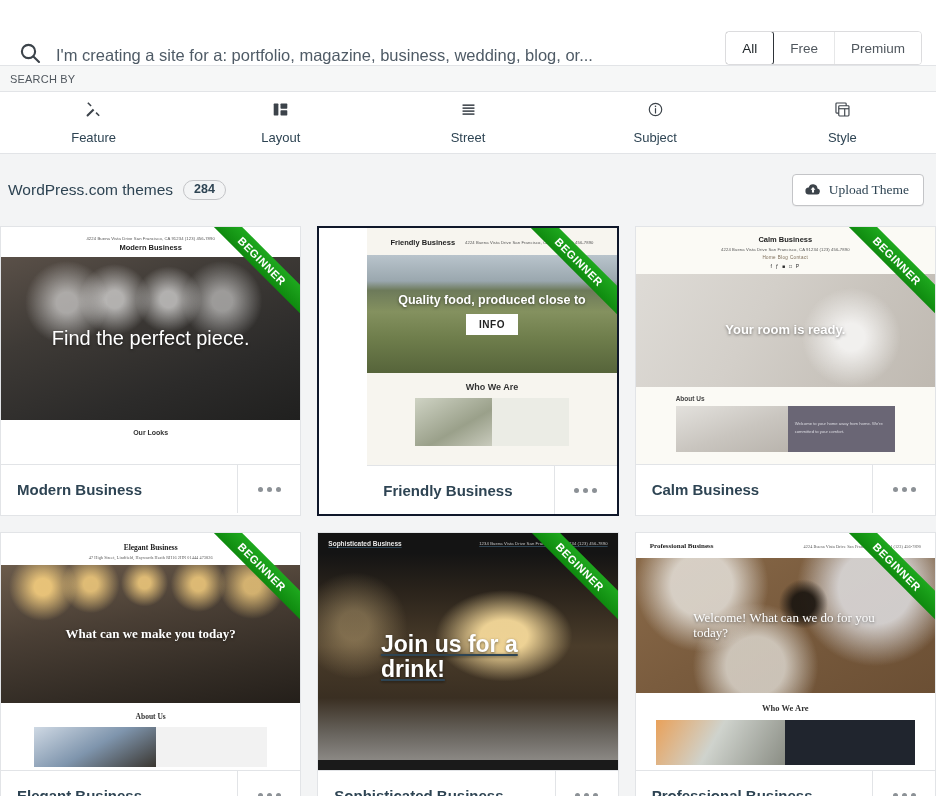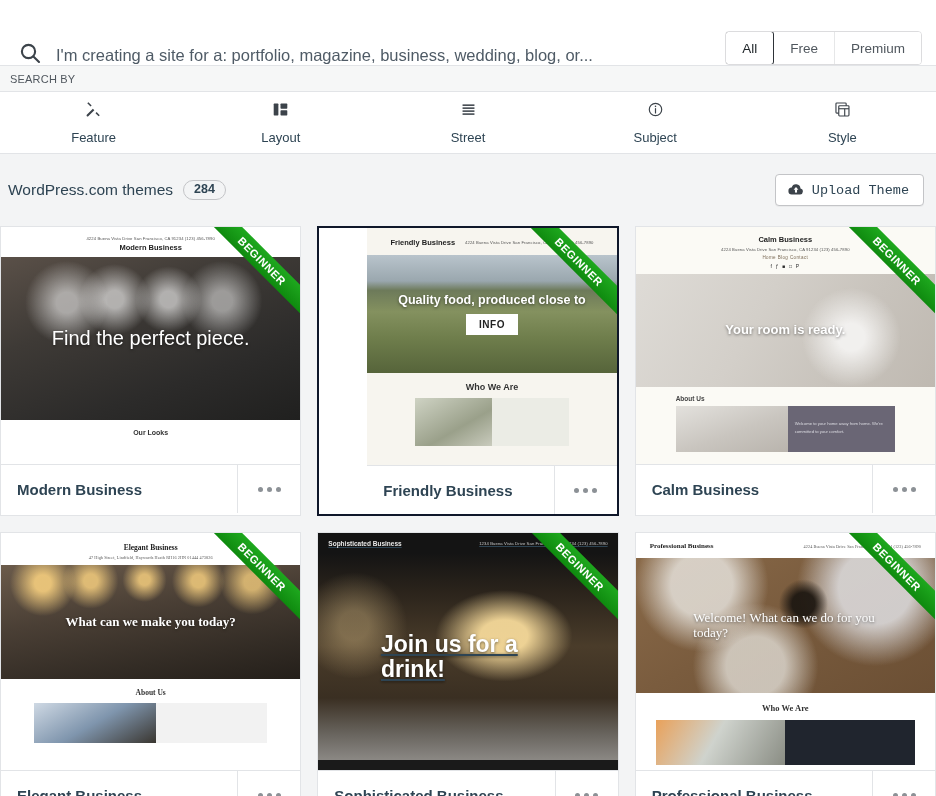--- a/index.html
+++ b/index.html
@@ -112,21 +112,21 @@
   .spacer { flex: 1 1 auto; }
   .upload-btn {
     display: flex; align-items: center; gap: 8px;
     background: #fff;
     border: 1px solid #c3c4c7;
     border-radius: 4px;
     padding: 7px 14px 7px 12px;
     font-size: 13.5px;
     color: #2e4453;
     cursor: pointer;
-    font-family: Liberation Mono, monospace;
+    font-family: Liberation Serif, serif;
     box-shadow: 0 1px 0 rgba(0,0,0,.04);
   }
 
   
   .grid {
     display: grid;
     grid-template-columns: repeat(3, 1fr);
     gap: 16px;
     padding: 0 0px;
   }
@@ -457,21 +457,21 @@
     </div>
   </div>
 
   <div class="card">
     <div class="thumb">
       <div class="prev tex-white">
         <div class="p-head" style="gap:3px;padding-top:10px;font-family:'Liberation Serif',serif;">
           <div class="p-title" style="font-family:'Liberation Serif',serif;">Elegant Business</div>
           <div class="p-addr" style="font-family:'Liberation Serif',serif;">47 High Street, Lindfield, Haywards Heath RH16 2HN  01444 473826</div>
         </div>
-        <div class="p-hero ph-cafe" style="height:114px;">
+        <div class="p-hero ph-cafe" style="height:138px;">
           <div class="p-hero-txt" style="font-size:13px;font-family:'Liberation Serif',serif;">What can we make you today?</div>
         </div>
         <div class="p-sec" style="font-family:'Liberation Serif',serif;font-size:7.5px;">About Us</div>
         <div class="p-imgrow" style="padding:0 33px;">
           <div style="flex:1.1;height:40px;background:linear-gradient(150deg,#cfd9e4,#7f95ad 50%,#3a3630);"></div>
           <div style="flex:1;height:40px;background:#f2f2f2;"></div>
         </div>
       </div>
       <div class="ribbon">
         <span>BEGINNER</span>

